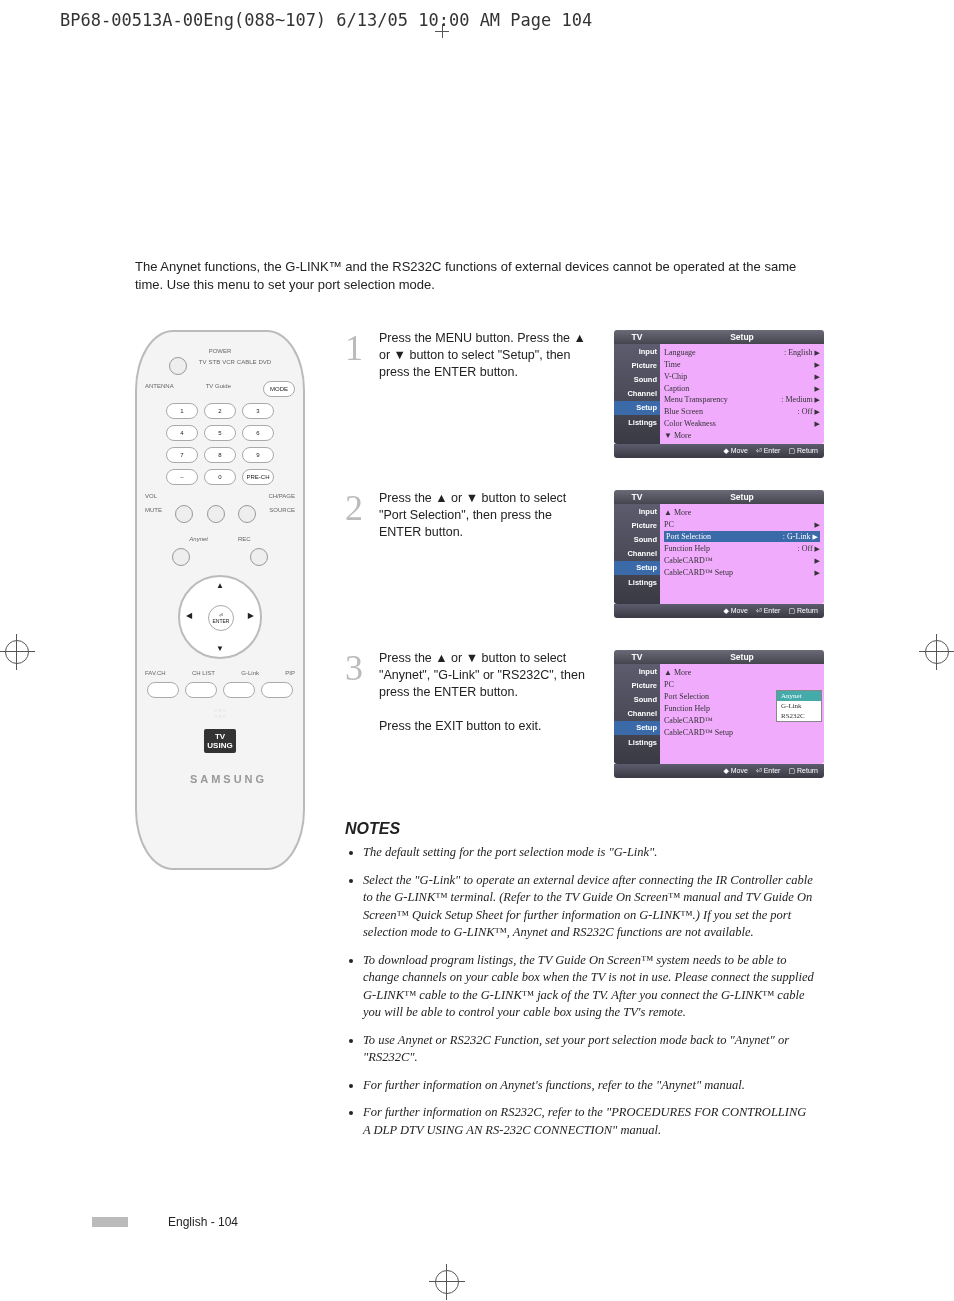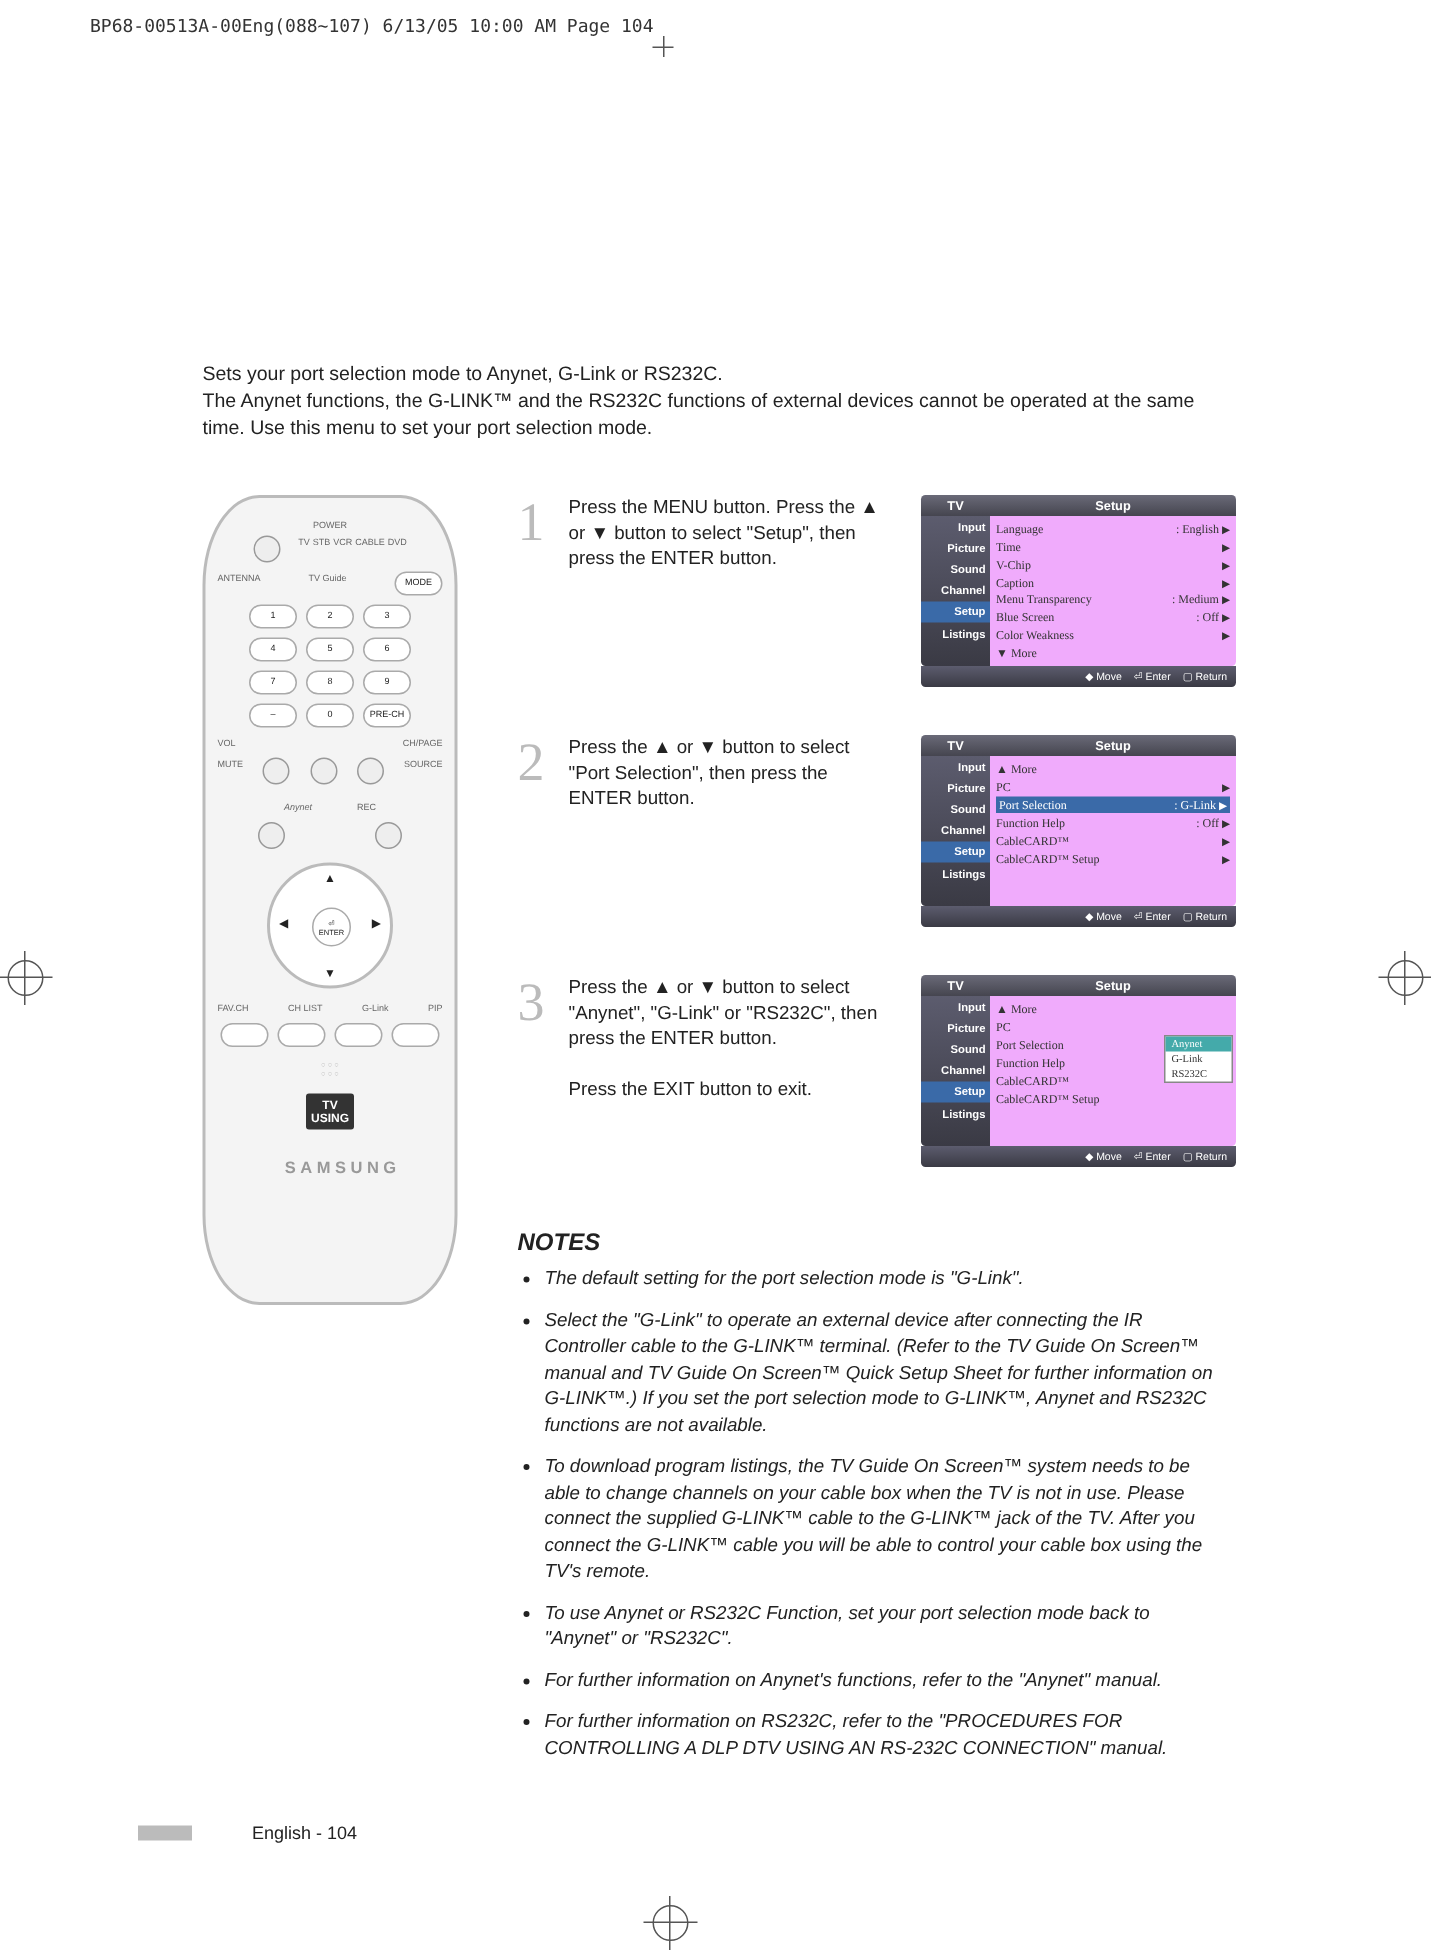--- a/index.html
+++ b/index.html
@@ -1,17 +1,17 @@
 <!DOCTYPE html>
 <html><head>
 <meta charset="utf-8">
 <style>
   body{margin:0;background:#fff;font-family:Arial,Helvetica,sans-serif;color:#222;font-size:13px;}
   .page{width:954px;height:1301px;position:relative;}
-  .print-header{position:absolute;top:10px;left:60px;font-family:monospace;font-size:12px;color:#333;}
+  .print-header{position:absolute;top:10px;left:60px;font-family:monospace;font-size:17px;color:#333;}
   .print-crop{position:absolute;top:24px;left:435px;width:14px;height:14px;}
   .print-crop::before,.print-crop::after{content:"";position:absolute;background:#555;}
   .print-crop::before{width:14px;height:1px;top:7px;left:0;}
   .print-crop::after{width:1px;height:14px;top:0;left:7px;}
   .regmark{position:absolute;width:22px;height:22px;border:1px solid #555;border-radius:50%;}
   .regmark::before,.regmark::after{content:"";position:absolute;background:#555;}
   .regmark::before{width:36px;height:1px;top:10px;left:-7px;}
   .regmark::after{width:1px;height:36px;top:-7px;left:10px;}
   .regmark.left{left:5px;top:640px;}
   .regmark.right{left:925px;top:640px;}
@@ -46,40 +46,40 @@
   .osd .main{flex:1;background:#f0abfc;color:#333;padding:3px 4px;display:flex;flex-direction:column;gap:1px;font-family:Liberation Serif, serif;}
   .osd .mrow{display:flex;justify-content:space-between;align-items:center;height:11px;font-size:8px;}
   .osd .mrow.sel{background:#3a6aa8;color:#fff;padding:0 2px;}
   .osd .mrow .arr{font-size:7px;}
   .osd .ftr{height:14px;background:linear-gradient(#5c5c6e,#3a3a44);display:flex;justify-content:flex-end;align-items:center;gap:8px;padding:0 6px;font-size:7px;border-radius:0 0 3px 3px;}
   .osd .submenu{border:1px solid #888;background:#fff;color:#333;font-size:7px;}
   .osd .submenu .opt{padding:1px 4px;}
   .osd .submenu .opt.hl{background:#4aa;color:#fff;}
   .notes{position:absolute;left:345px;right:140px;top:820px;}
   .notes h3{font-style:italic;font-family:"Arial Narrow",Arial,sans-serif;font-size:16px;margin:0 0 6px 0;font-weight:bold;}
-  .notes ul{margin:0;padding-left:18px;}
+  .notes ul{margin:0;padding-left:18px;font-family:Liberation Serif, serif;}
   .notes li{font-style:italic;font-size:12.5px;line-height:1.4;margin-bottom:10px;}
   .pgno{position:absolute;left:72px;bottom:72px;display:flex;align-items:center;padding-left:20px;}
   .pgno .bar{width:36px;height:10px;background:#bbb;margin-right:40px;}
   .pgno .txt{font-size:12px;}
 </style>
 </head>
 <body>
 
 <div class="page">
   <div class="print-header">BP68-00513A-00Eng(088~107)  6/13/05  10:00 AM  Page 104</div>
   <div class="print-crop"></div>
   <div class="regmark left"></div>
   <div class="regmark right"></div>
   <div class="regmark bottom"></div>
 
 
 
   <div class="intro">
-    <span>Sets your port selection mode to Anynet, G-Link or RS232C.</span><br>
+    <br>
     <span>The Anynet functions, the G-LINK™ and the RS232C functions of external devices cannot be operated at the same time. Use this menu to set your port selection mode.</span>
   </div>
 
   <div class="remote">
     <div class="lbl">POWER</div>
     <div class="row">
       <div class="circ"></div>
       <div style="display:flex;gap:2px;margin-left:6px;">
         <span class="lbl">TV</span>
         <span class="lbl">STB</span>

